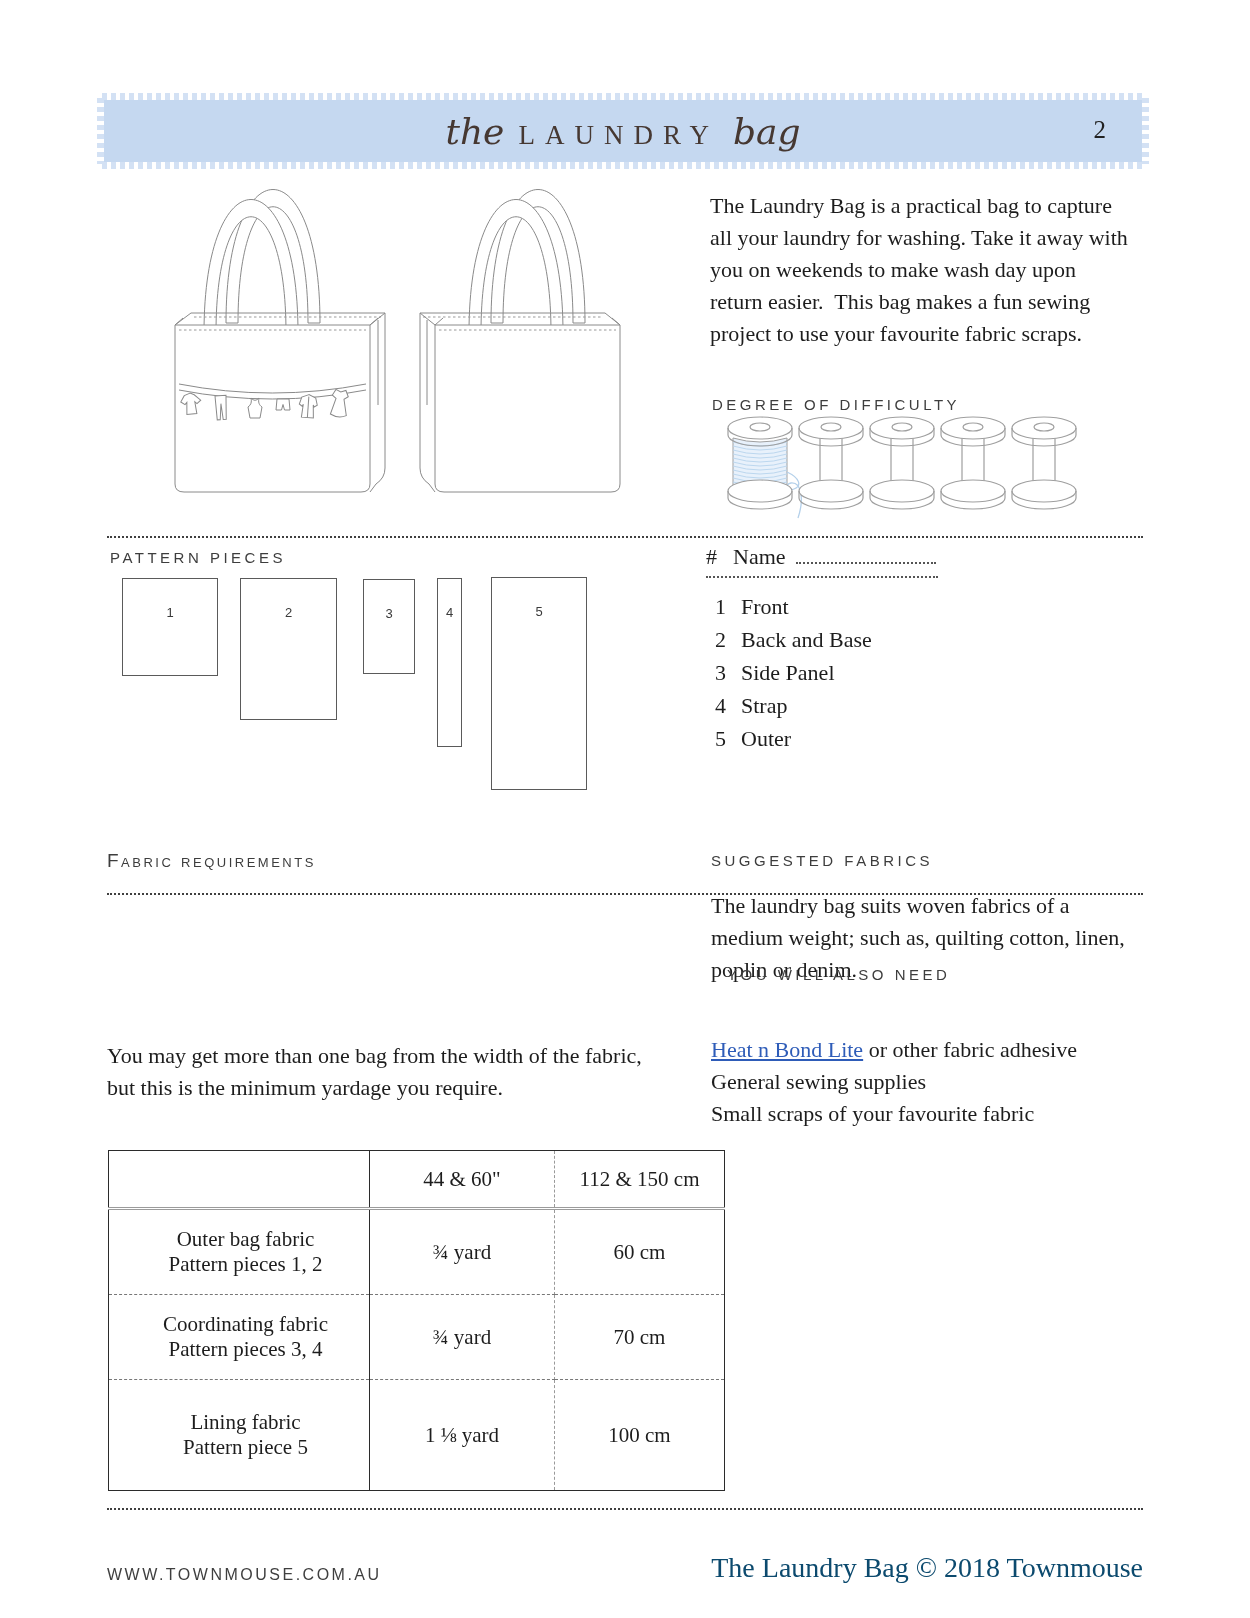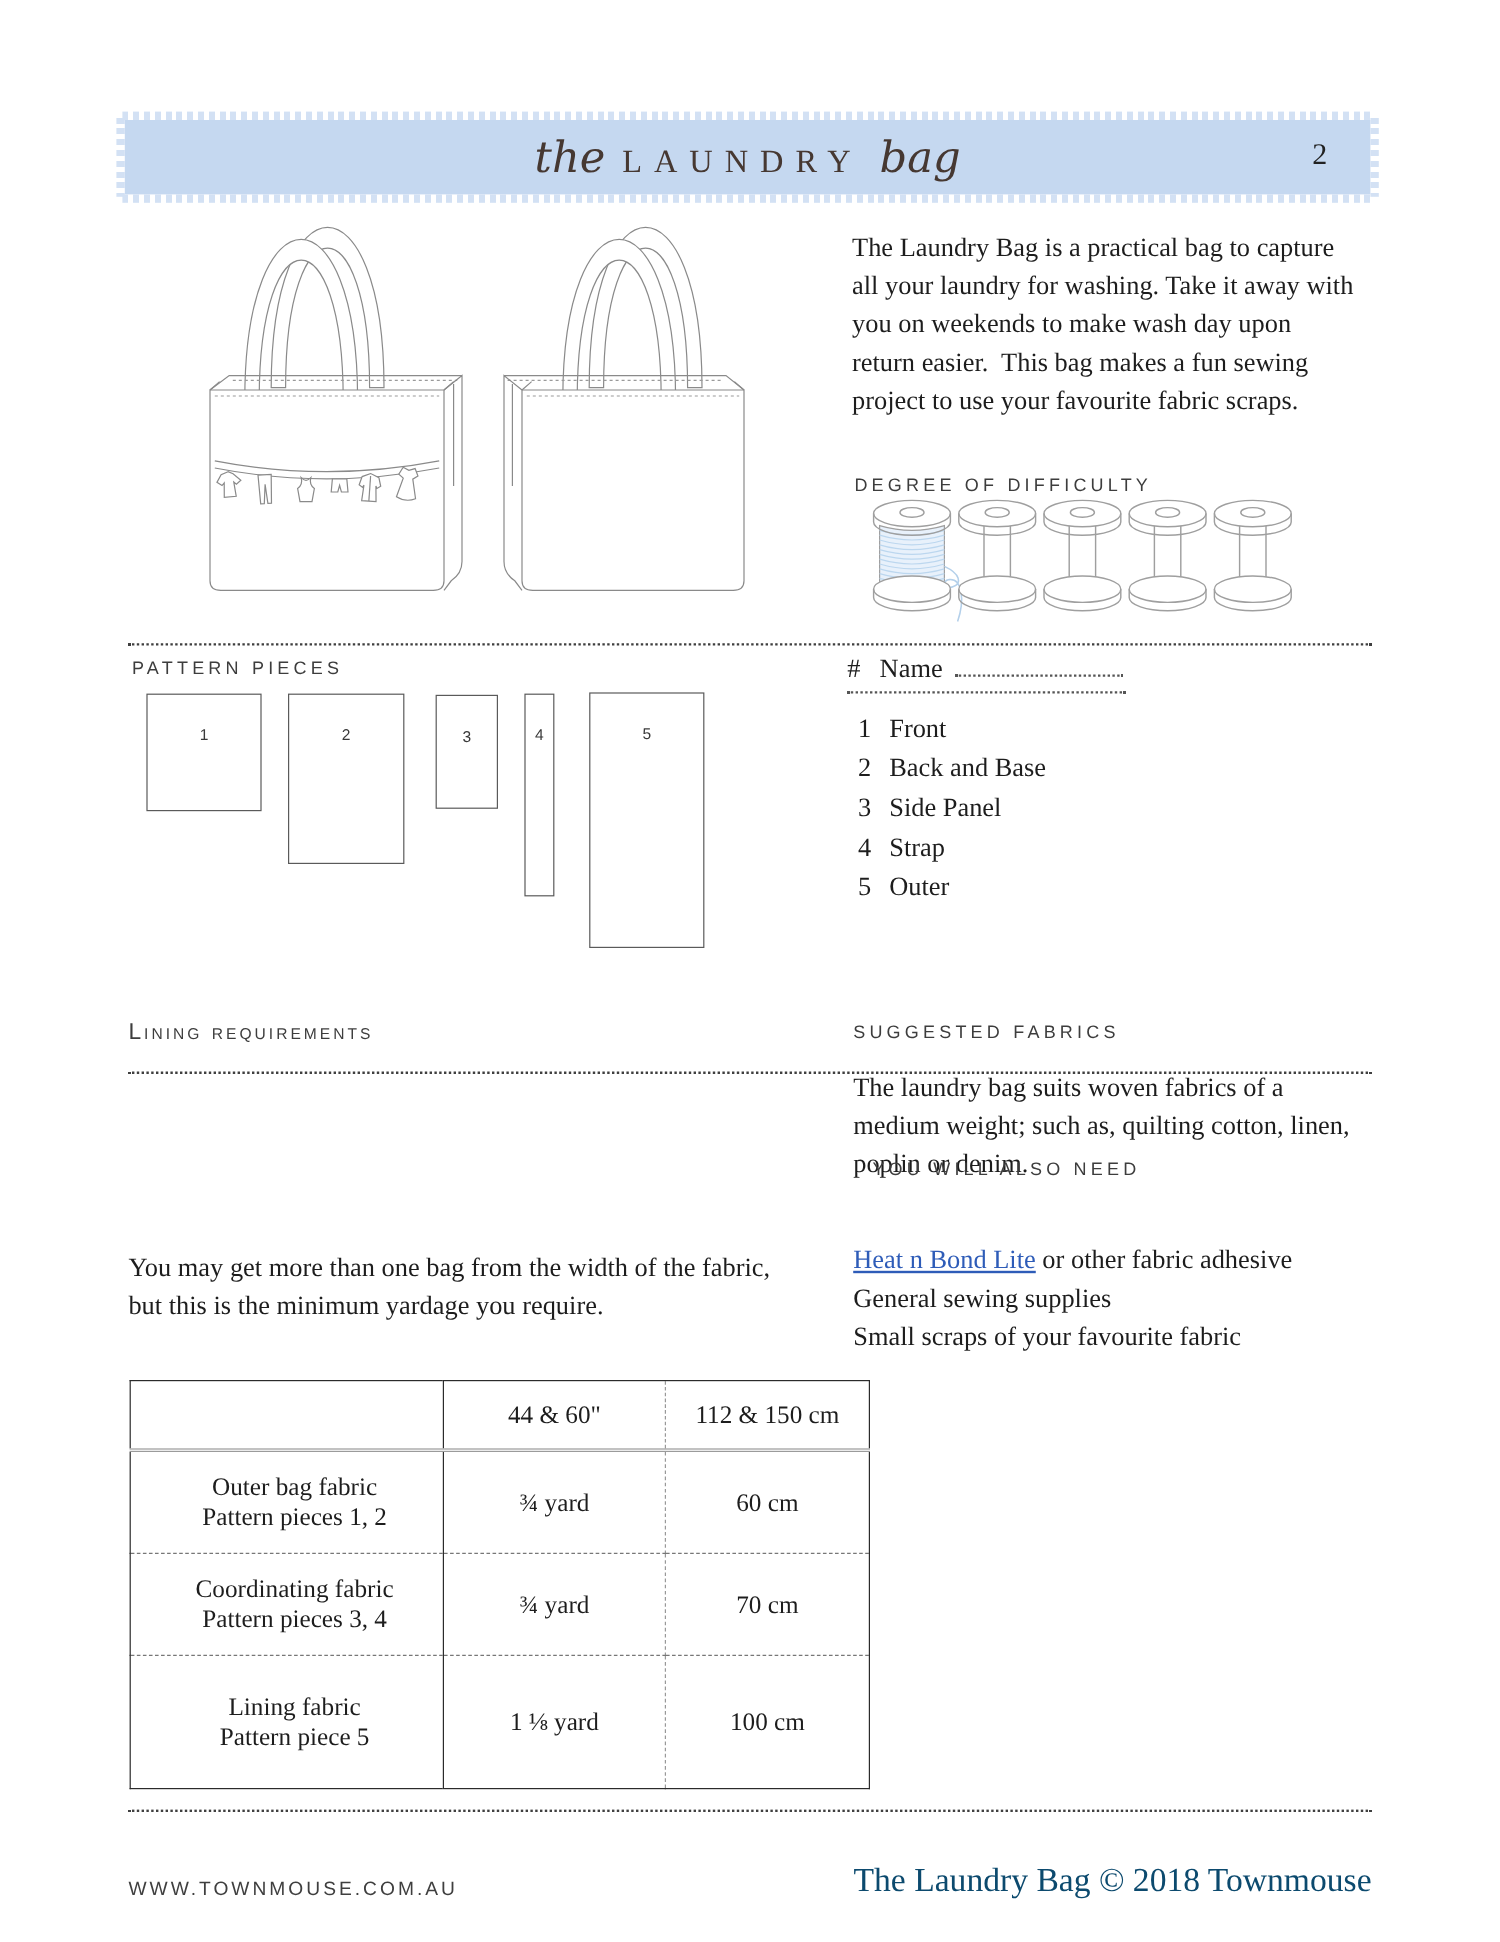--- a/index.html
+++ b/index.html
@@ -259,21 +259,21 @@
     <div class="row">
       <span class="n">4</span>
       <span>Strap</span>
       </div>
     <div class="row">
       <span class="n">5</span>
       <span>Outer</span>
       </div>
   </div>
 
-  <div class="smallcaps-head" style="left:107px;top:850px;">Lining requirements</div>
+  <div class="smallcaps-head" style="left:107px;top:850px;">Fabric requirements</div>
   <div class="sans-head" style="left:711px;top:852px;">SUGGESTED FABRICS</div>
 
   <div class="dotline" style="top:893px;"></div>
 
   <div class="para serif" style="left:107px;top:1040px;width:540px;">You may get more than one bag from the width of the fabric, but this is the minimum yardage you require.</div>
 
   <div class="para serif" style="left:711px;top:890px;width:434px;">The laundry bag suits woven fabrics of a medium weight; such as, quilting cotton, linen, poplin or denim.</div>
 
   <div class="sans-head" style="left:711px;top:966px;margin-left:16px;">YOU WILL ALSO NEED</div>
   <div class="para serif" style="left:711px;top:1034px;width:445px;">

